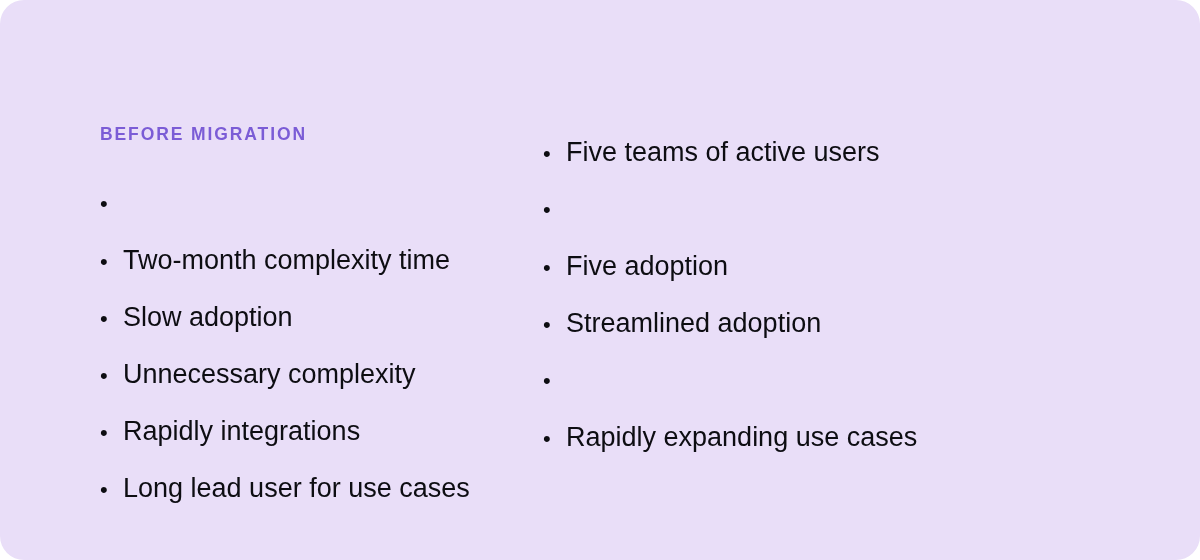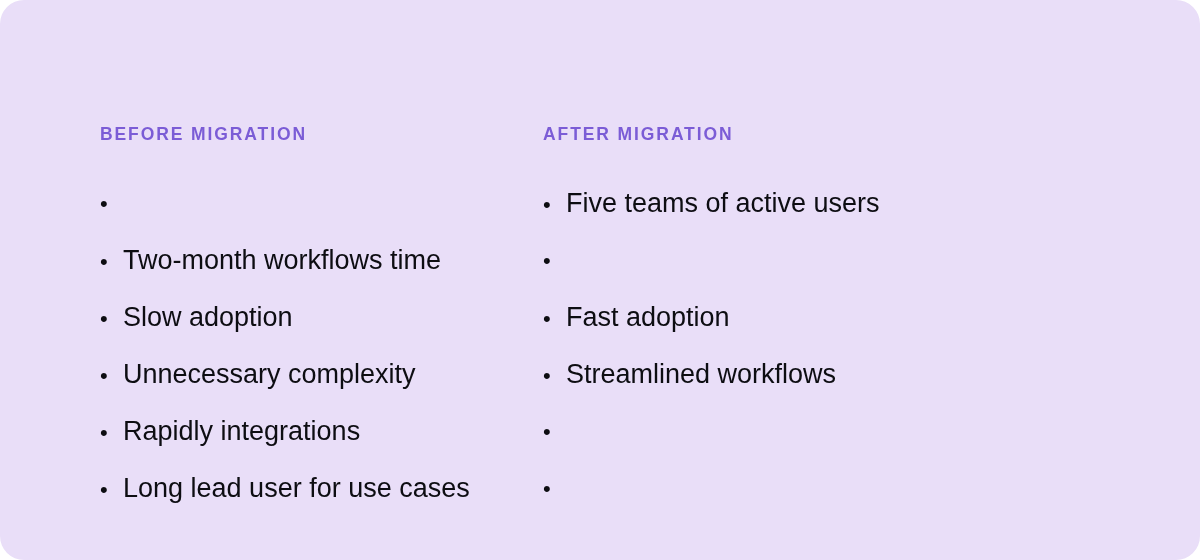--- a/index.html
+++ b/index.html
@@ -97,21 +97,21 @@
   <div class="columns">
 
     <div class="column column-before">
       <h2 class="col-heading">BEFORE MIGRATION</h2>
       <ul class="bullet-list">
         <li class="bullet-item">
           <span class="bullet-dot">•</span>
         </li>
         <li class="bullet-item">
           <span class="bullet-dot">•</span>
-          <span class="bullet-text">Two-month workflows time</span>
+          <span class="bullet-text">Two-month complexity time</span>
         </li>
         <li class="bullet-item">
           <span class="bullet-dot">•</span>
           <span class="bullet-text">Slow adoption</span>
         </li>
         <li class="bullet-item">
           <span class="bullet-dot">•</span>
           <span class="bullet-text">Unnecessary complexity</span>
         </li>
         <li class="bullet-item">
@@ -119,40 +119,40 @@
           <span class="bullet-text">Rapidly integrations</span>
         </li>
         <li class="bullet-item">
           <span class="bullet-dot">•</span>
           <span class="bullet-text">Long lead user for use cases</span>
         </li>
       </ul>
     </div>
 
     <div class="column column-after">
-      <h2 class="col-heading">AFTER MIGRATION</h2>
       <ul class="bullet-list">
         <li class="bullet-item">
           <span class="bullet-dot">•</span>
           <span class="bullet-text">Five teams of active users</span>
         </li>
         <li class="bullet-item">
           <span class="bullet-dot">•</span>
         </li>
         <li class="bullet-item">
           <span class="bullet-dot">•</span>
-          <span class="bullet-text">Fast adoption</span>
+          <span class="bullet-text">Five adoption</span>
         </li>
         <li class="bullet-item">
           <span class="bullet-dot">•</span>
-          <span class="bullet-text">Streamlined workflows</span>
+          <span class="bullet-text">Streamlined adoption</span>
         </li>
         <li class="bullet-item">
           <span class="bullet-dot">•</span>
         </li>
         <li class="bullet-item">
           <span class="bullet-dot">•</span>
+          <span class="bullet-text">Rapidly expanding use cases</span>
         </li>
       </ul>
     </div>
 
   </div>
 </div>
 
 </body></html>

